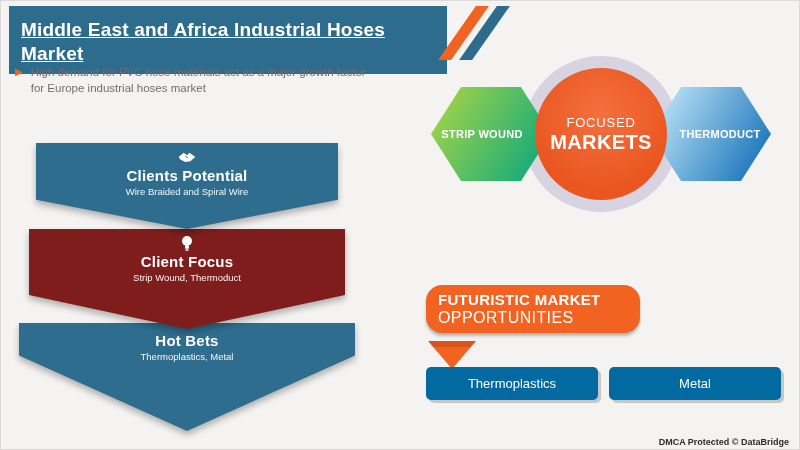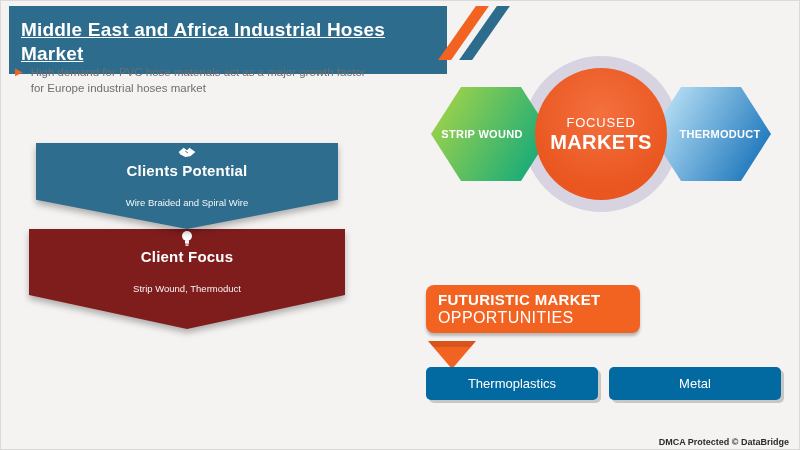--- a/index.html
+++ b/index.html
@@ -29,28 +29,29 @@
 
   
   .funnel-wrap{ position:absolute; filter:drop-shadow(0 4px 3px rgba(0,0,0,.28)); }
   .l1{ left:35px; top:142px; width:302px; height:86px; z-index:3; }
   .l2{ left:28px; top:228px; width:316px; height:100px; z-index:2; }
   .l3{ left:18px; top:322px; width:336px; height:108px; z-index:1; }
   .funnel-shape{
     width:100%; height:100%; color:#fff; text-align:center;
     display:flex; flex-direction:column; align-items:center;
     clip-path:polygon(0 0,100% 0,100% 66%,50% 100%,0 66%);
+    padding-top:5px;
   }
   .l3 .funnel-shape{ clip-path:polygon(0 0,100% 0,100% 30%,50% 100%,0 30%); padding-top:8px; }
   .teal-bg{ background:#2e6d8e; }
   .orange-bg{ background:#7f1d1d; }
   .f-icon{ height:18px; display:flex; align-items:center; justify-content:center; }
   .f-icon svg{ display:block; }
   .f-title{ font-size:15px; font-weight:bold; margin-top:1px; letter-spacing:.2px; }
-  .f-sub{ font-size:9.5px; margin-top:18px; opacity:.95; }
+  .f-sub{ font-size:9.5px; margin-top:2px; opacity:.95; }
 
   
   .ring{
     position:absolute; left:522px; top:55px; width:156px; height:156px;
     border-radius:50%; border:13px solid #d7d3e0; background:#fff; z-index:1;
   }
   .hex{
     position:absolute; width:120px; height:94px; z-index:2;
     clip-path:polygon(25% 0,75% 0,100% 50%,75% 100%,25% 100%,0 50%);
     display:flex; align-items:center; justify-content:center;
@@ -63,21 +64,21 @@
     background:radial-gradient(circle at 50% 35%, #f3703f 0%, #ea561f 70%);
     z-index:3; display:flex; flex-direction:column; align-items:center; justify-content:center;
     color:#fff; text-align:center;
   }
   .fc1{ font-size:13px; letter-spacing:.8px; }
   .fc2{ font-size:20px; font-weight:bold; letter-spacing:.4px; margin-top:1px; }
 
   
   .opps-box{
     position:absolute; left:425px; top:284px; width:214px; height:48px;
-    background:#f26322; border-radius:8px; color:#fff; padding:6px 12px;
+    background:#f26322; border-radius:16px; color:#fff; padding:6px 12px;
     box-shadow:0 3px 3px rgba(0,0,0,.25); z-index:2;
   }
   .opps-l1{ font-size:15px; font-weight:bold; letter-spacing:.3px; }
   .opps-l2{ font-size:16px; letter-spacing:.4px; margin-top:1px; }
   .down-arrow{
     position:absolute; left:427px; top:340px; width:48px; height:28px;
     background:linear-gradient(#d9531b 0 20%, #f26322 20%);
     clip-path:polygon(0 0,100% 0,50% 100%);
   }
   .opp-btn{
@@ -135,20 +136,26 @@
           <circle cx="7" cy="6" r="5" fill="#fff"></circle>
           <rect x="5" y="10.5" width="4" height="3.2" fill="#fff"></rect>
           <rect x="5.5" y="14.4" width="3" height="1.4" fill="#fff"></rect>
         </svg>
       </div>
       <div class="f-title">Client Focus</div>
       <div class="f-sub">Strip Wound, Thermoduct</div>
     </div>
   </div>
 
+  <div class="funnel-wrap l3">
+    <div class="funnel-shape teal-bg">
+      <div class="f-title">Hot Bets</div>
+      <div class="f-sub">Thermoplastics, Metal</div>
+    </div>
+  </div>
 
   <div class="ring"></div>
   <div class="hex hex-left">
     <span>STRIP WOUND</span>
   </div>
   <div class="hex hex-right">
     <span>THERMODUCT</span>
   </div>
   <div class="center-circle">
     <div class="fc1">FOCUSED</div>

